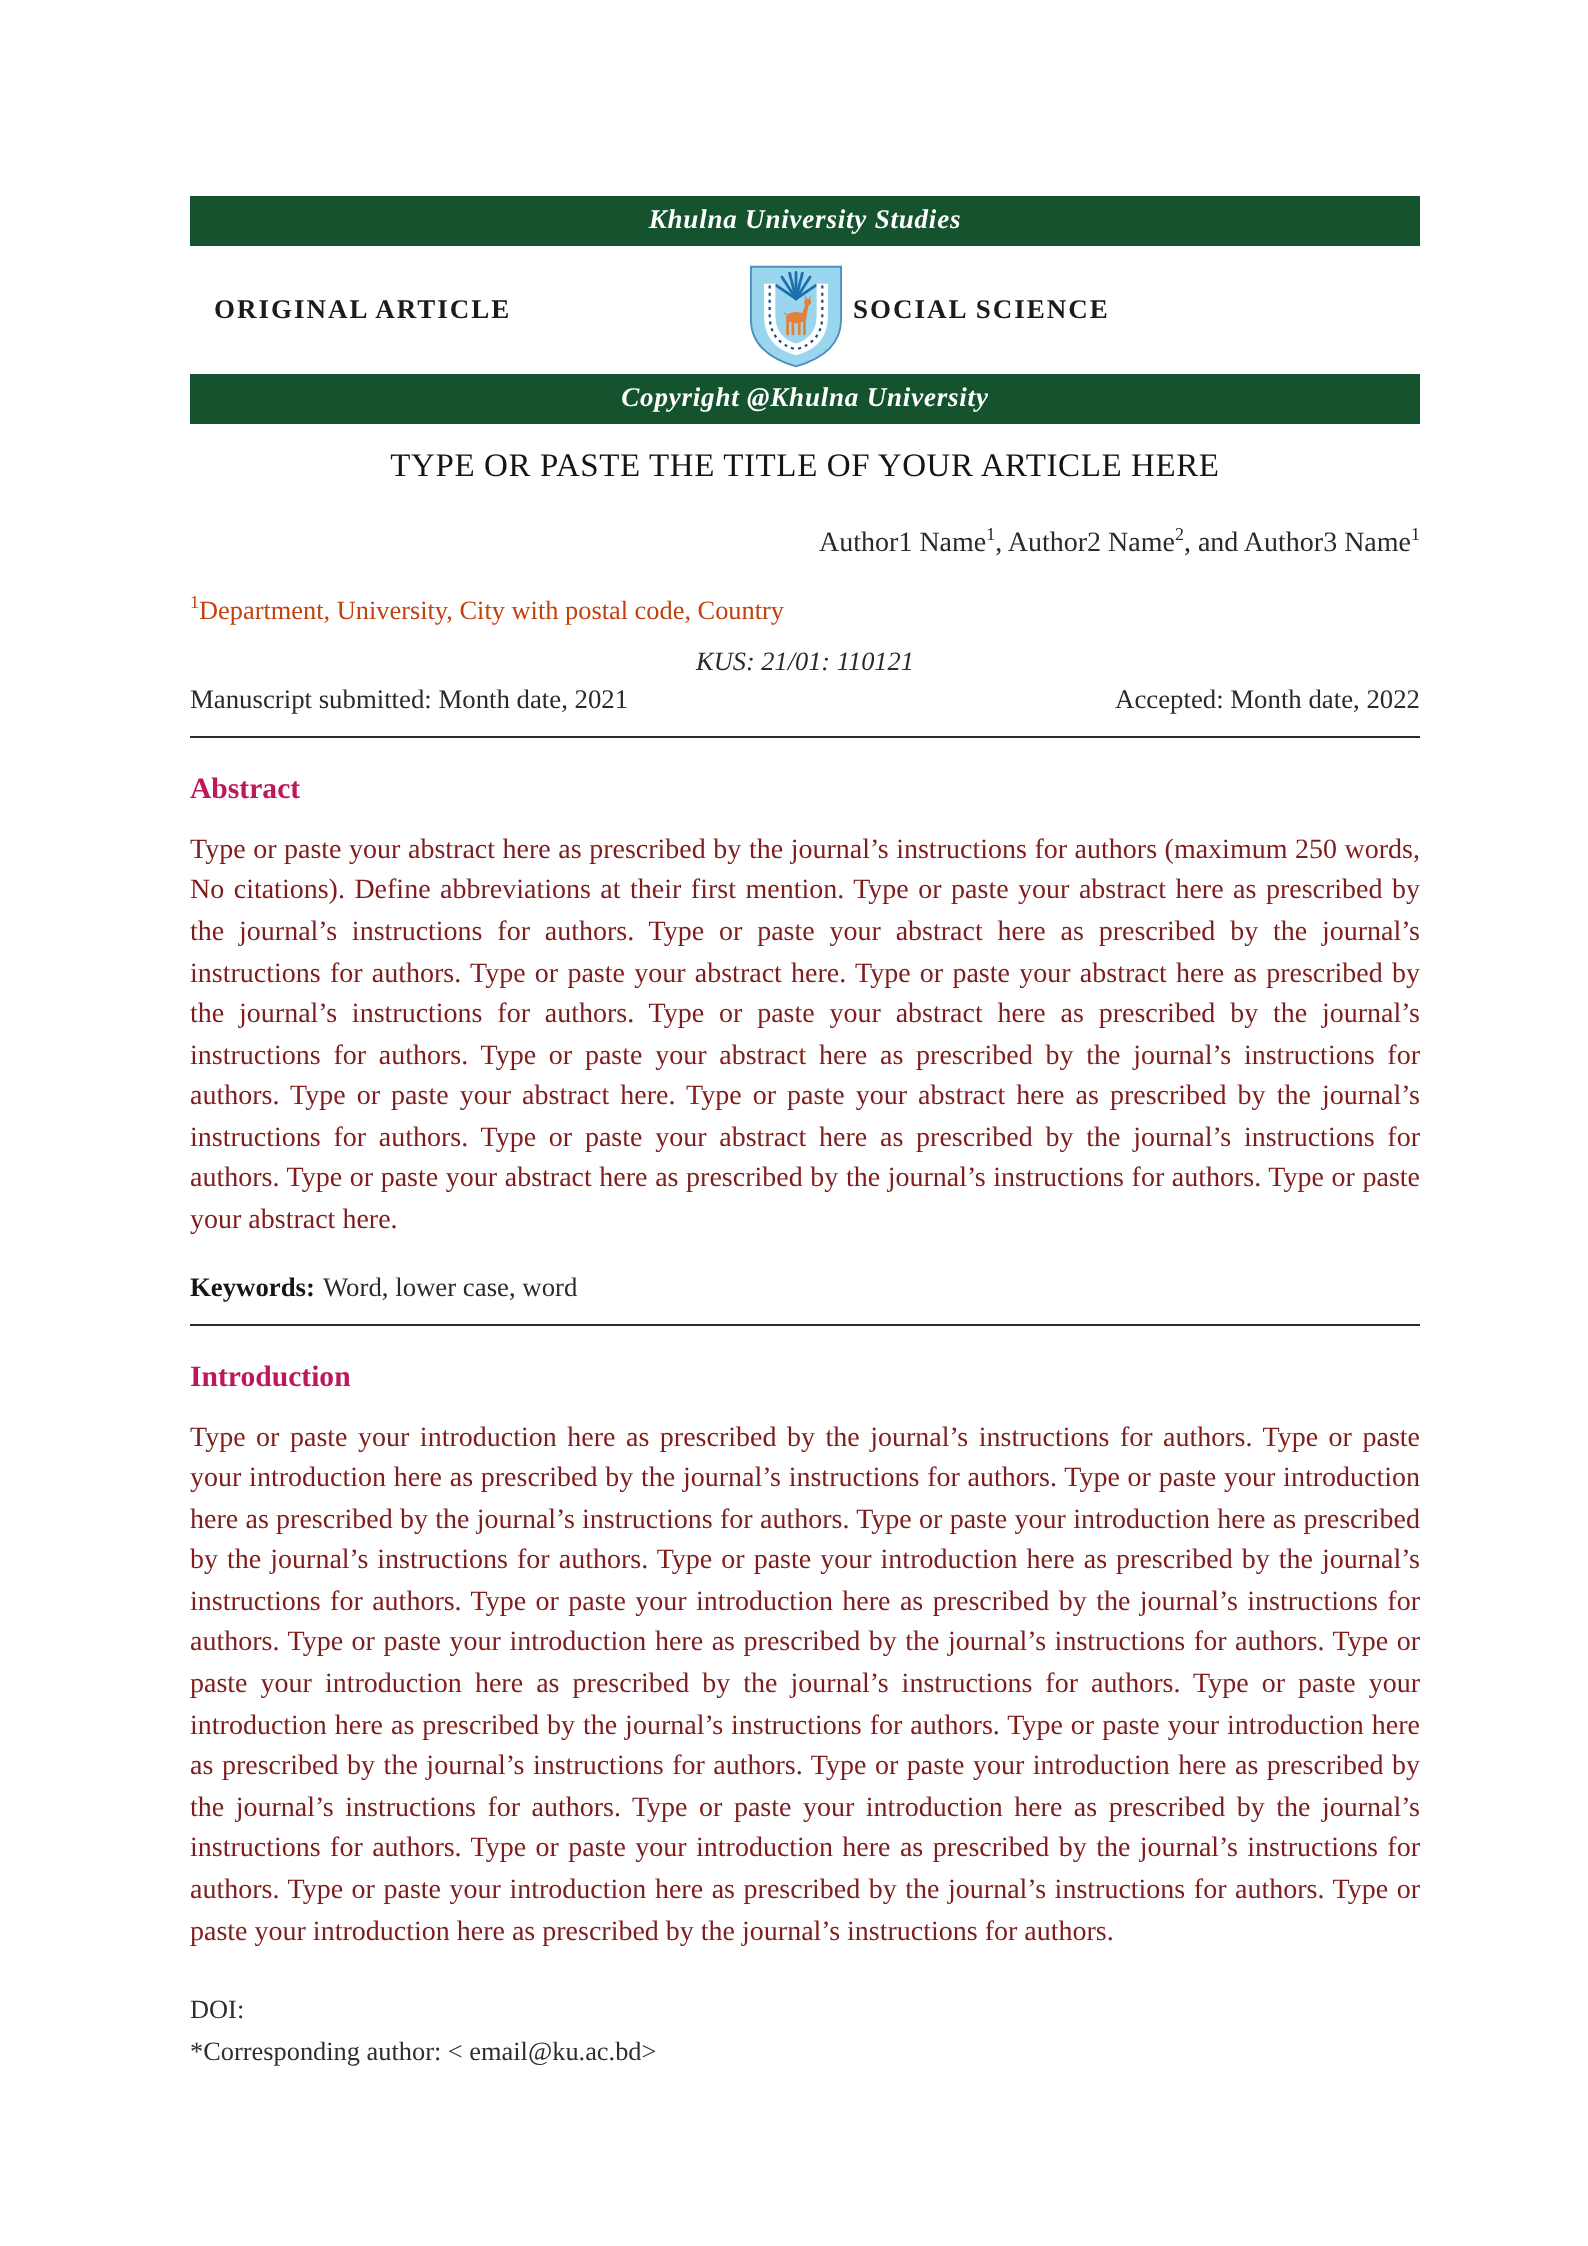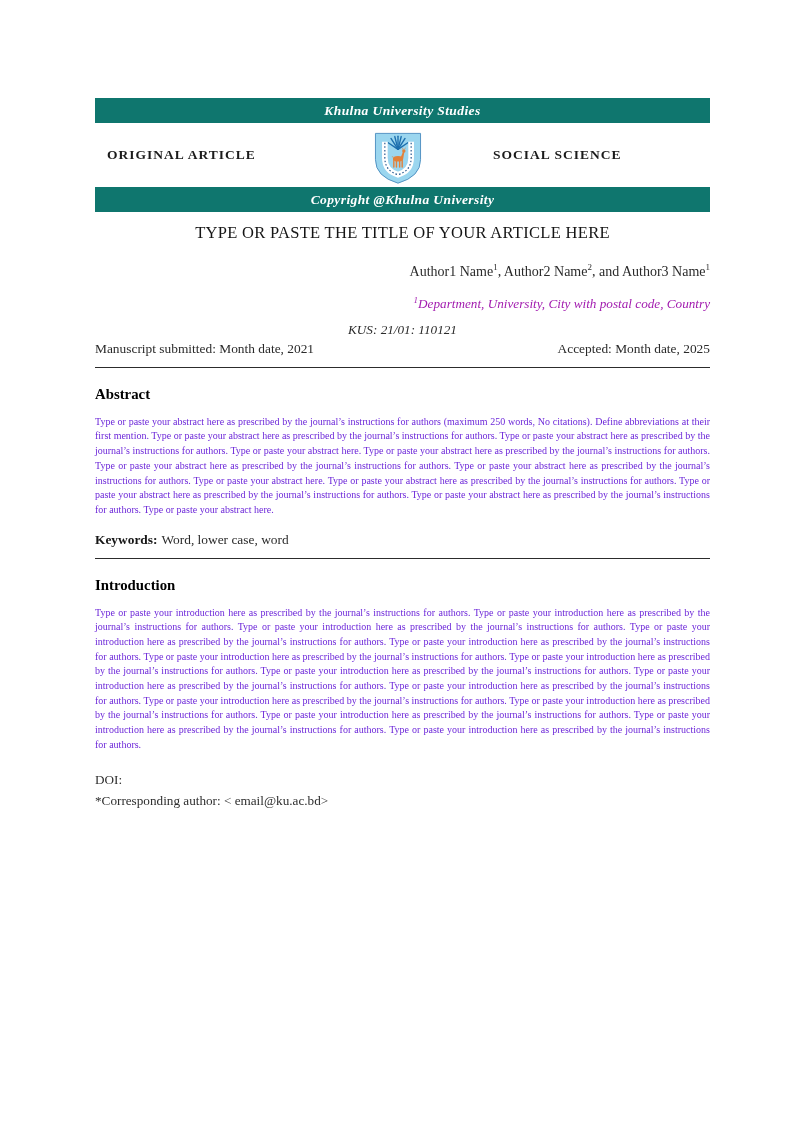--- a/index.html
+++ b/index.html
@@ -10,21 +10,21 @@
     font-family: "Liberation Serif", serif;
     color: #232323;
   }
   .page {
     width: 615px;
     margin-left: 95px;
     padding-top: 98px;
   }
   
   .bar {
-    background: #0f766e;
+    background: #14532d;
     color: #ffffff;
     text-align: center;
     padding: 3px 0 4px;
   }
   .bar-text {
     font-style: italic;
     font-weight: bold;
     font-size: 13.5px;
     letter-spacing: 0.4px;
   }
@@ -35,45 +35,44 @@
     height: 64px;
     padding: 0 22px 0 12px;
   }
   .mast-label {
     font-weight: bold;
     font-size: 13.5px;
     letter-spacing: 1px;
     color: #1b1b1b;
     white-space: nowrap;
   }
-  .mast-label.right { text-align: center; }
+  .mast-label.right { text-align: left; }
   .logo-wrap { display: flex; align-items: center; justify-content: center; }
 
   .title {
     margin: 11px 0 0;
     text-align: center;
     font-size: 16.5px;
     font-weight: normal;
     letter-spacing: 0.3px;
     color: #151515;
   }
   .authors {
     margin-top: 19px;
     text-align: right;
     font-size: 14px;
     color: #2a2a2a;
   }
   .authors sup, .affil sup { font-size: 9px; }
   .affils {
     margin-top: 14px;
-    text-align: right;
-    font-style: italic;
+    text-align: left;
     font-size: 13.2px;
     line-height: 1.42;
-    color: #a21caf;
+    color: #c2410c;
   }
   .kus {
     margin-top: 8px;
     text-align: center;
     font-size: 13.2px;
     color: #2a2a2a;
     font-style: italic;
   }
   .dates-row {
     margin-top: 3px;
@@ -84,28 +83,28 @@
   }
   hr.rule {
     border: none;
     border-top: 1.5px solid #2c2c2c;
     margin: 10px 0 0;
   }
   h2.section {
     margin: 18px 0 0;
     font-size: 14.8px;
     font-weight: bold;
-    color: #000000;
+    color: #be185d;
   }
   p.body-text {
     margin: 12px 0 0;
     text-align: justify;
-    font-size: 10px;
+    font-size: 14px;
     line-height: 1.47;
-    color: #6d28d9;
+    color: #7f1d1d;
     hyphens: auto;
   }
   .keywords {
     margin: 14px 0 0;
     font-size: 13.4px;
     color: #2a2a2a;
   }
   .keywords .kw-label { font-weight: bold; color: #161616; }
   .keywords .kw-value { margin-left: 4px; }
   .footnote {
@@ -171,21 +170,21 @@
   <div class="authors"><span>Author1 Name</span><sup>1</sup><span>, </span><span>Author2 Name</span><sup>2</sup><span>, and </span><span>Author3 Name</span><sup>1</sup></div>
 
   <div class="affils">
     <div class="affil"><sup>1</sup><span>Department, University, City with postal code, Country</span></div>
   </div>
 
   <div class="kus">KUS: 21/01: 110121</div>
 
   <div class="dates-row">
     <span>Manuscript submitted: Month date, 2021</span>
-    <span>Accepted: Month date, 2025</span>
+    <span>Accepted: Month date, 2022</span>
   </div>
 
   <hr class="rule">
 
   <h2 class="section">Abstract</h2>
   <p class="body-text">Type or paste your abstract here as prescribed by the journal’s instructions for authors (maximum 250 words, No citations). Define abbreviations at their first mention. Type or paste your abstract here as prescribed by the journal’s instructions for authors. Type or paste your abstract here as prescribed by the journal’s instructions for authors. Type or paste your abstract here. Type or paste your abstract here as prescribed by the journal’s instructions for authors. Type or paste your abstract here as prescribed by the journal’s instructions for authors. Type or paste your abstract here as prescribed by the journal’s instructions for authors. Type or paste your abstract here. Type or paste your abstract here as prescribed by the journal’s instructions for authors. Type or paste your abstract here as prescribed by the journal’s instructions for authors. Type or paste your abstract here as prescribed by the journal’s instructions for authors. Type or paste your abstract here.</p>
 
   <p class="keywords"><span class="kw-label">Keywords:</span><span class="kw-value">Word, lower case, word</span></p>
 
   <hr class="rule">

